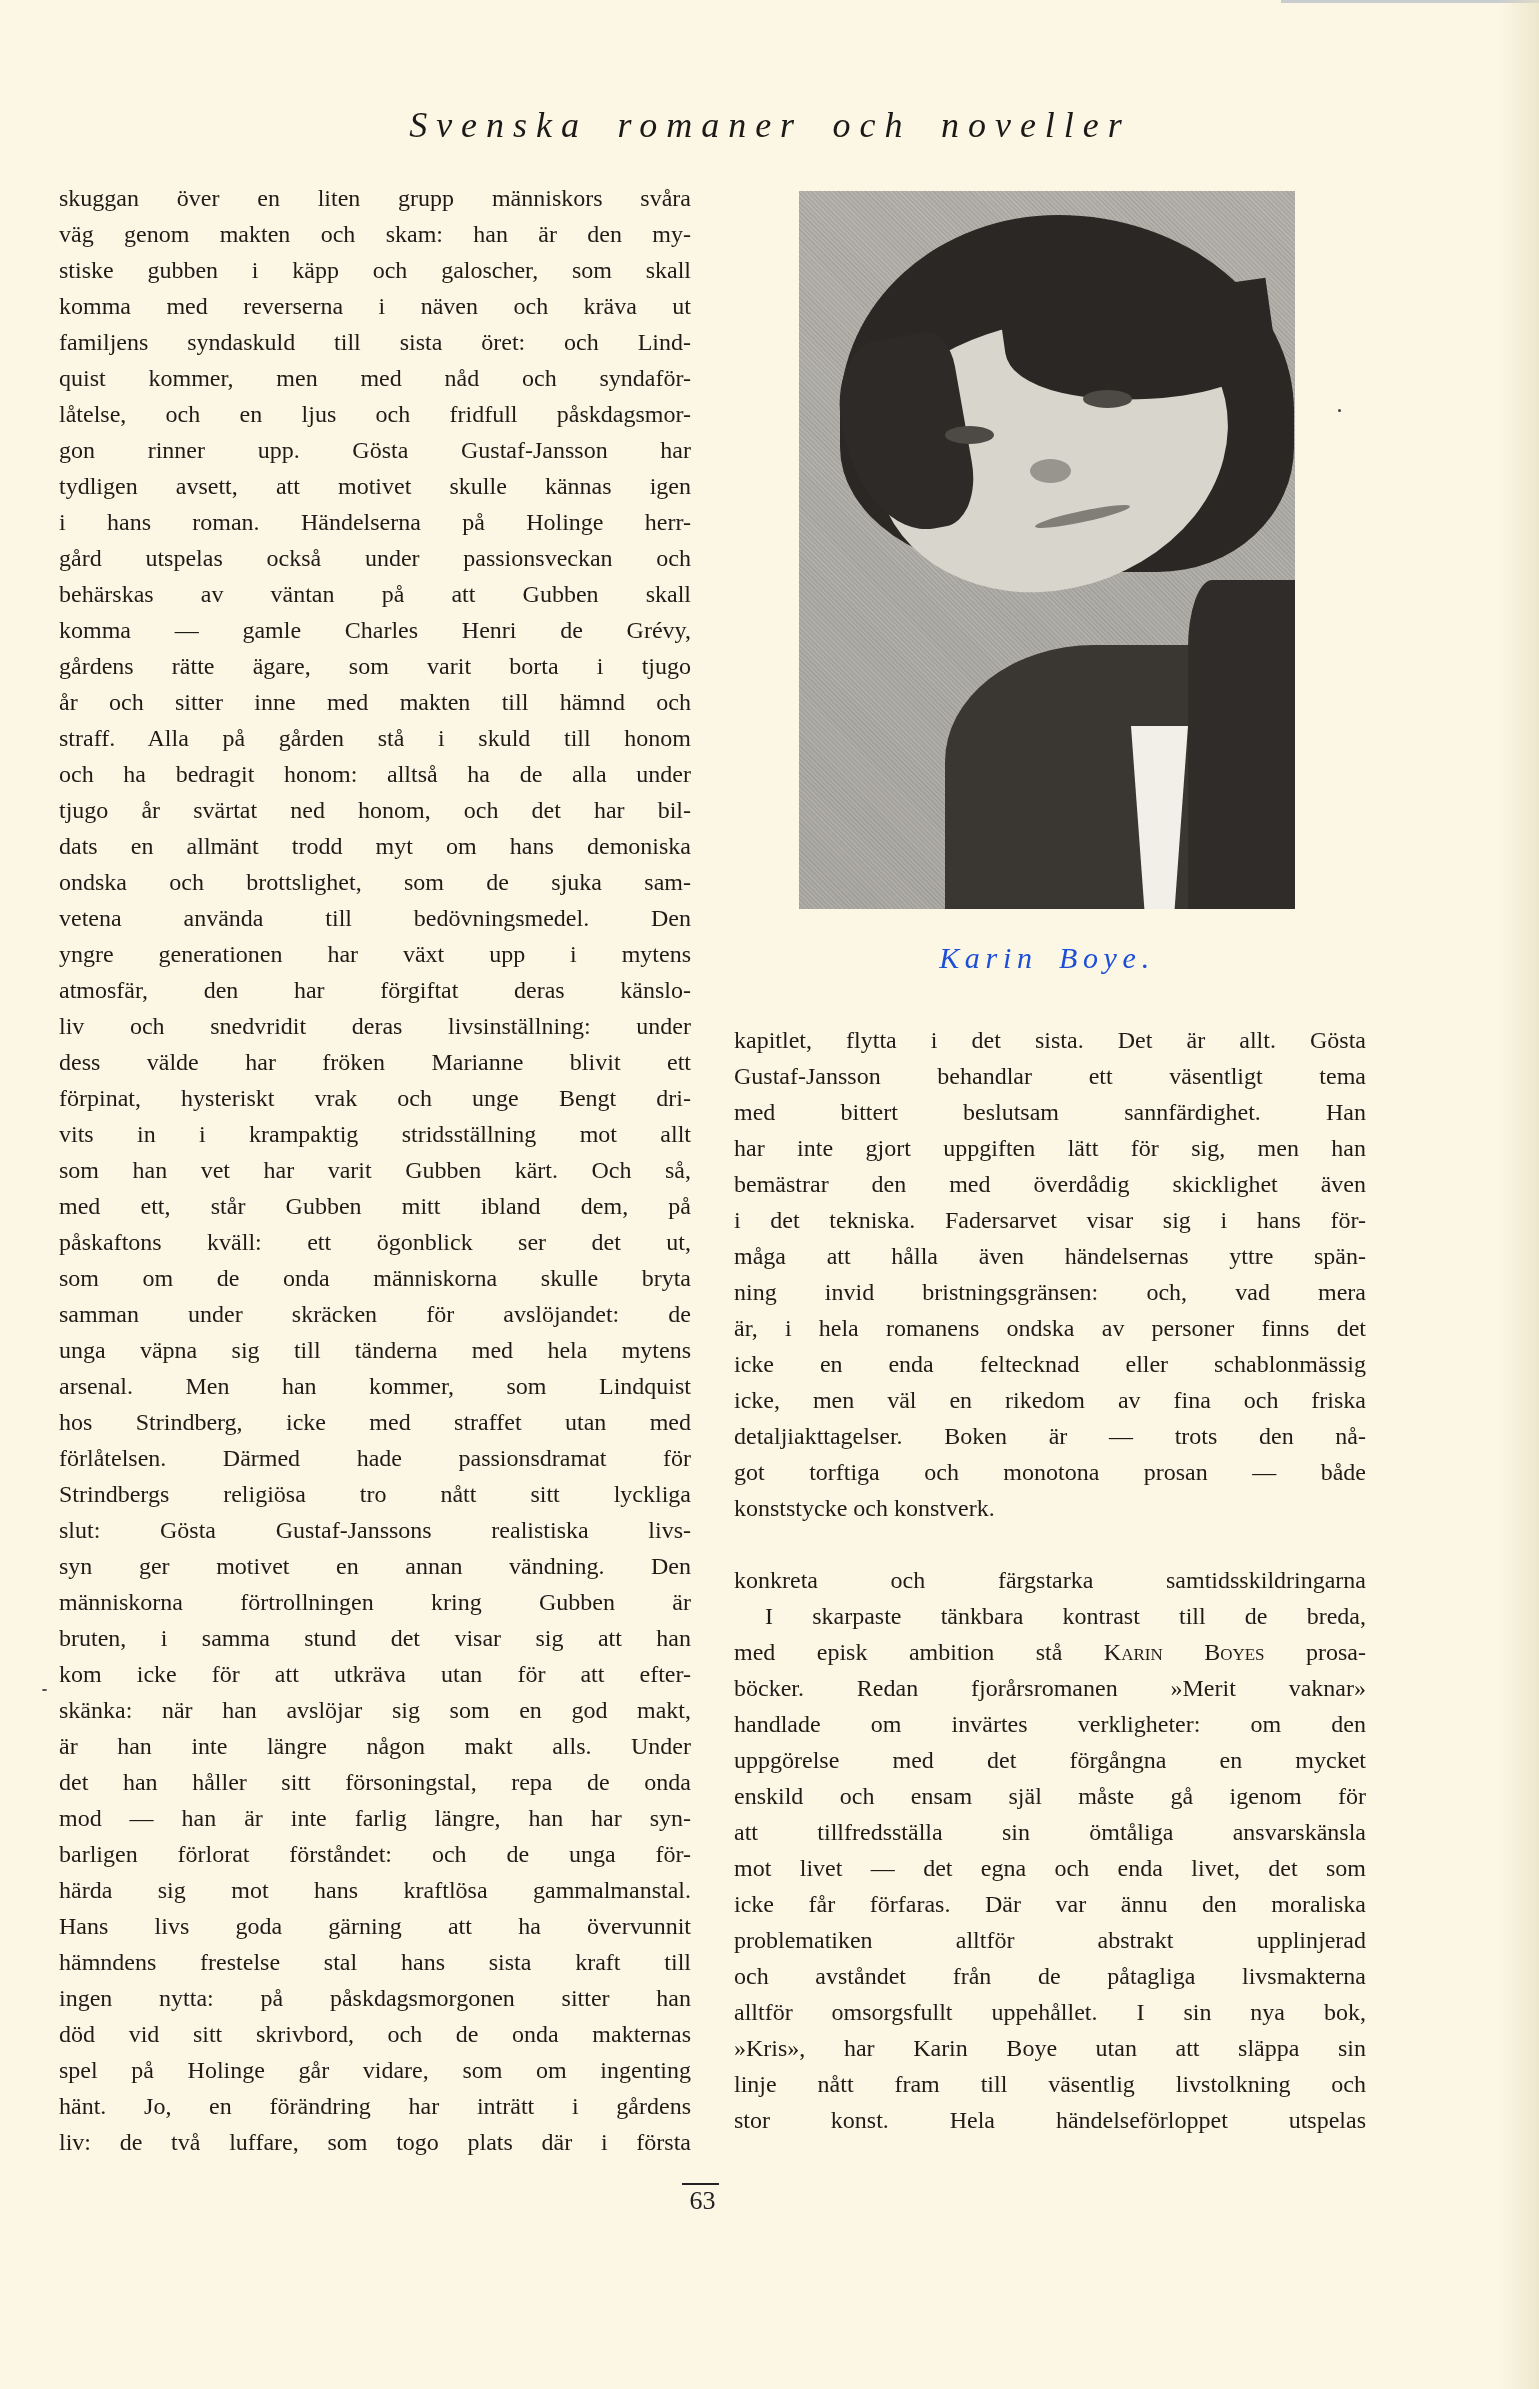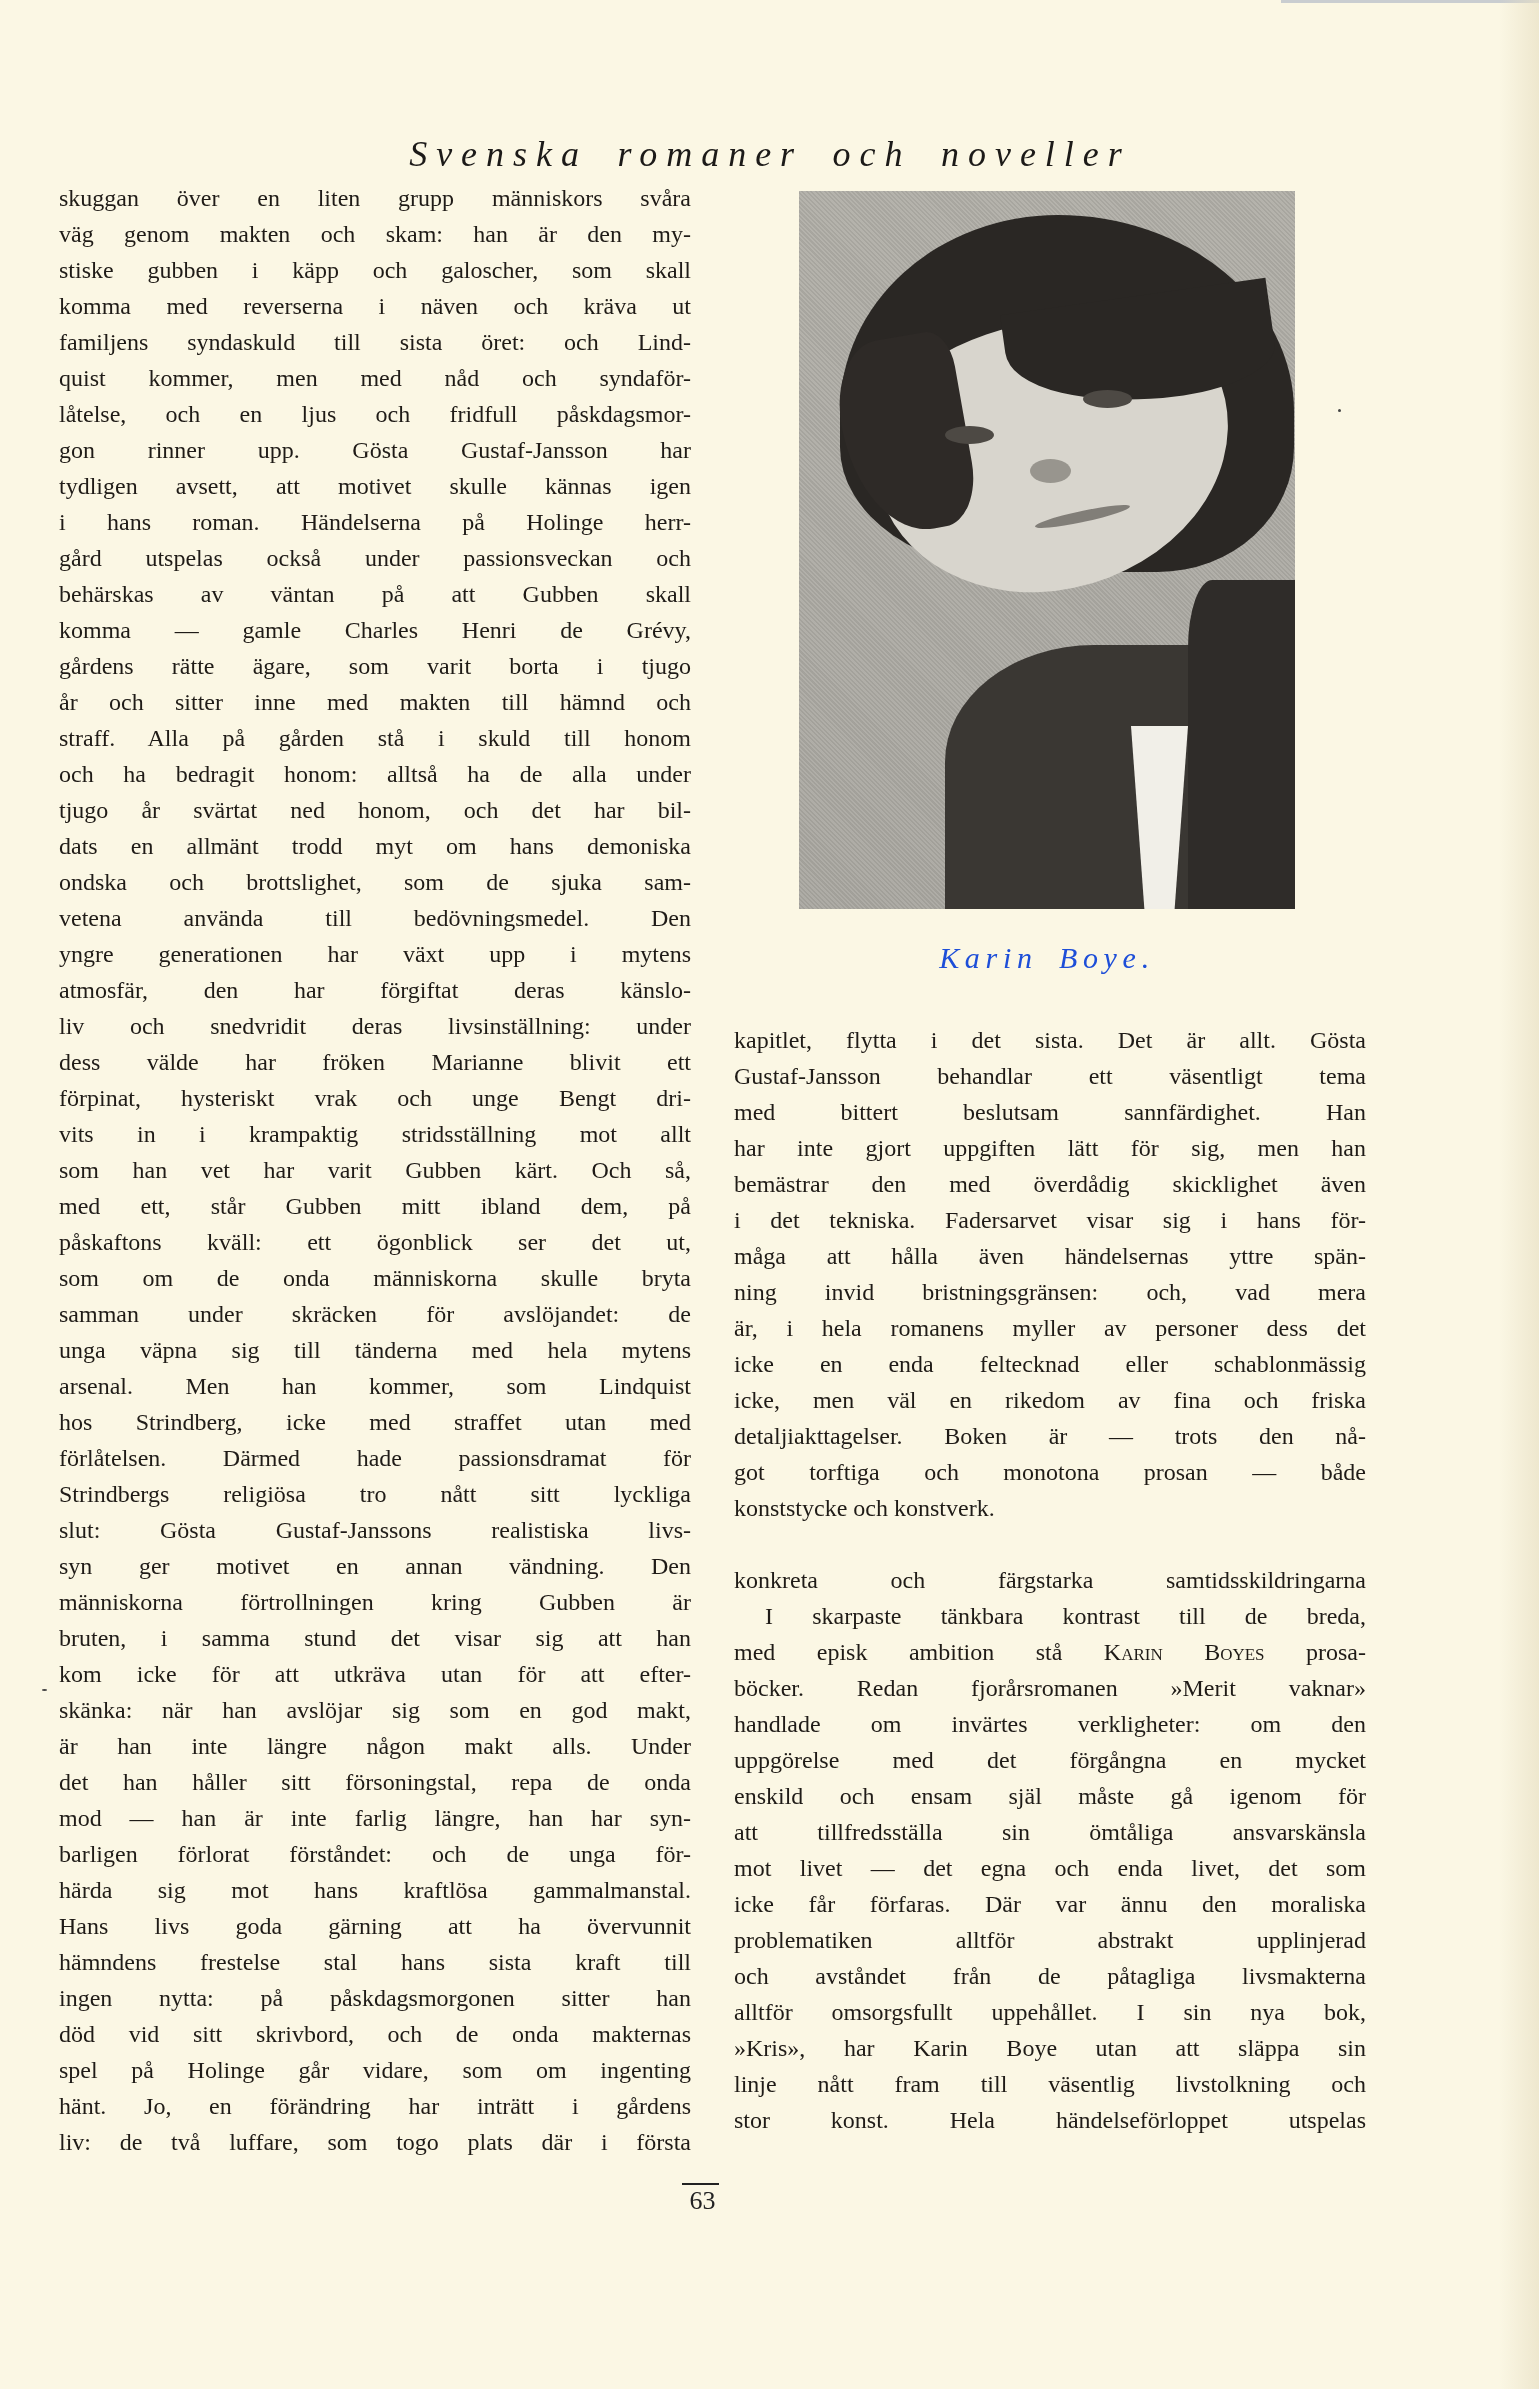--- a/index.html
+++ b/index.html
@@ -11,21 +11,21 @@
   }
   .page-shade {
     position:absolute; right:0; top:0; width:41px; height:2389px;
     background:linear-gradient(to right, rgba(251,247,228,0), rgba(232,224,196,0.7));
   }
   .top-strip {
     position:absolute; left:1281px; top:0; width:259px; height:3.2px; background:#c9cdd0;
   }
   .running-head {
     position:absolute; top:104px; left:0; width:1540px; text-align:center;
-    font-style:italic; font-size:36px; letter-spacing:9px; word-spacing:11.4px; color:#1c1a18;margin-top:29px;
+    font-style:italic; font-size:36px; letter-spacing:9px; word-spacing:11.4px; color:#1c1a18;
   }
   .col {
     position:absolute; font-size:24px; line-height:36px; text-align:justify;
   }
   .col .ln { display:block; white-space:nowrap; text-align-last:justify; text-align:justify; }
   .col .ln.last { text-align-last:left; }
   .col-left { left:59px; top:180px; width:632px; }
   .col-right { left:734px; top:1022px; width:632px; }
   .col-right .gap { height:36px; }
   .indent { padding-left:31px; }
@@ -169,21 +169,21 @@
 <div class="col col-right">
   <div id="rp1">
       <span class="ln">kapitlet, flytta i det sista. Det är allt. Gösta</span>
       <span class="ln">Gustaf-Jansson behandlar ett väsentligt tema</span>
       <span class="ln">med bittert beslutsam sannfärdighet. Han</span>
       <span class="ln">har inte gjort uppgiften lätt för sig, men han</span>
       <span class="ln">bemästrar den med överdådig skicklighet även</span>
       <span class="ln">i det tekniska. Fadersarvet visar sig i hans för-</span>
       <span class="ln">måga att hålla även händelsernas yttre spän-</span>
       <span class="ln">ning invid bristningsgränsen: och, vad mera</span>
-      <span class="ln">är, i hela romanens myller av personer dess det</span>
+      <span class="ln">är, i hela romanens ondska av personer finns det</span>
       <span class="ln">icke en enda feltecknad eller schablonmässig</span>
       <span class="ln">icke, men väl en rikedom av fina och friska</span>
       <span class="ln">detaljiakttagelser. Boken är — trots den nå-</span>
       <span class="ln">got torftiga och monotona prosan — både</span>
       <span class="ln last">konststycke och konstverk.</span>
     </div>
   <div class="gap"></div>
   <div id="rp2">
     <span class="ln">konkreta och färgstarka samtidsskildringarna</span>
     <span class="ln indent">I skarpaste tänkbara kontrast till de breda,</span>

